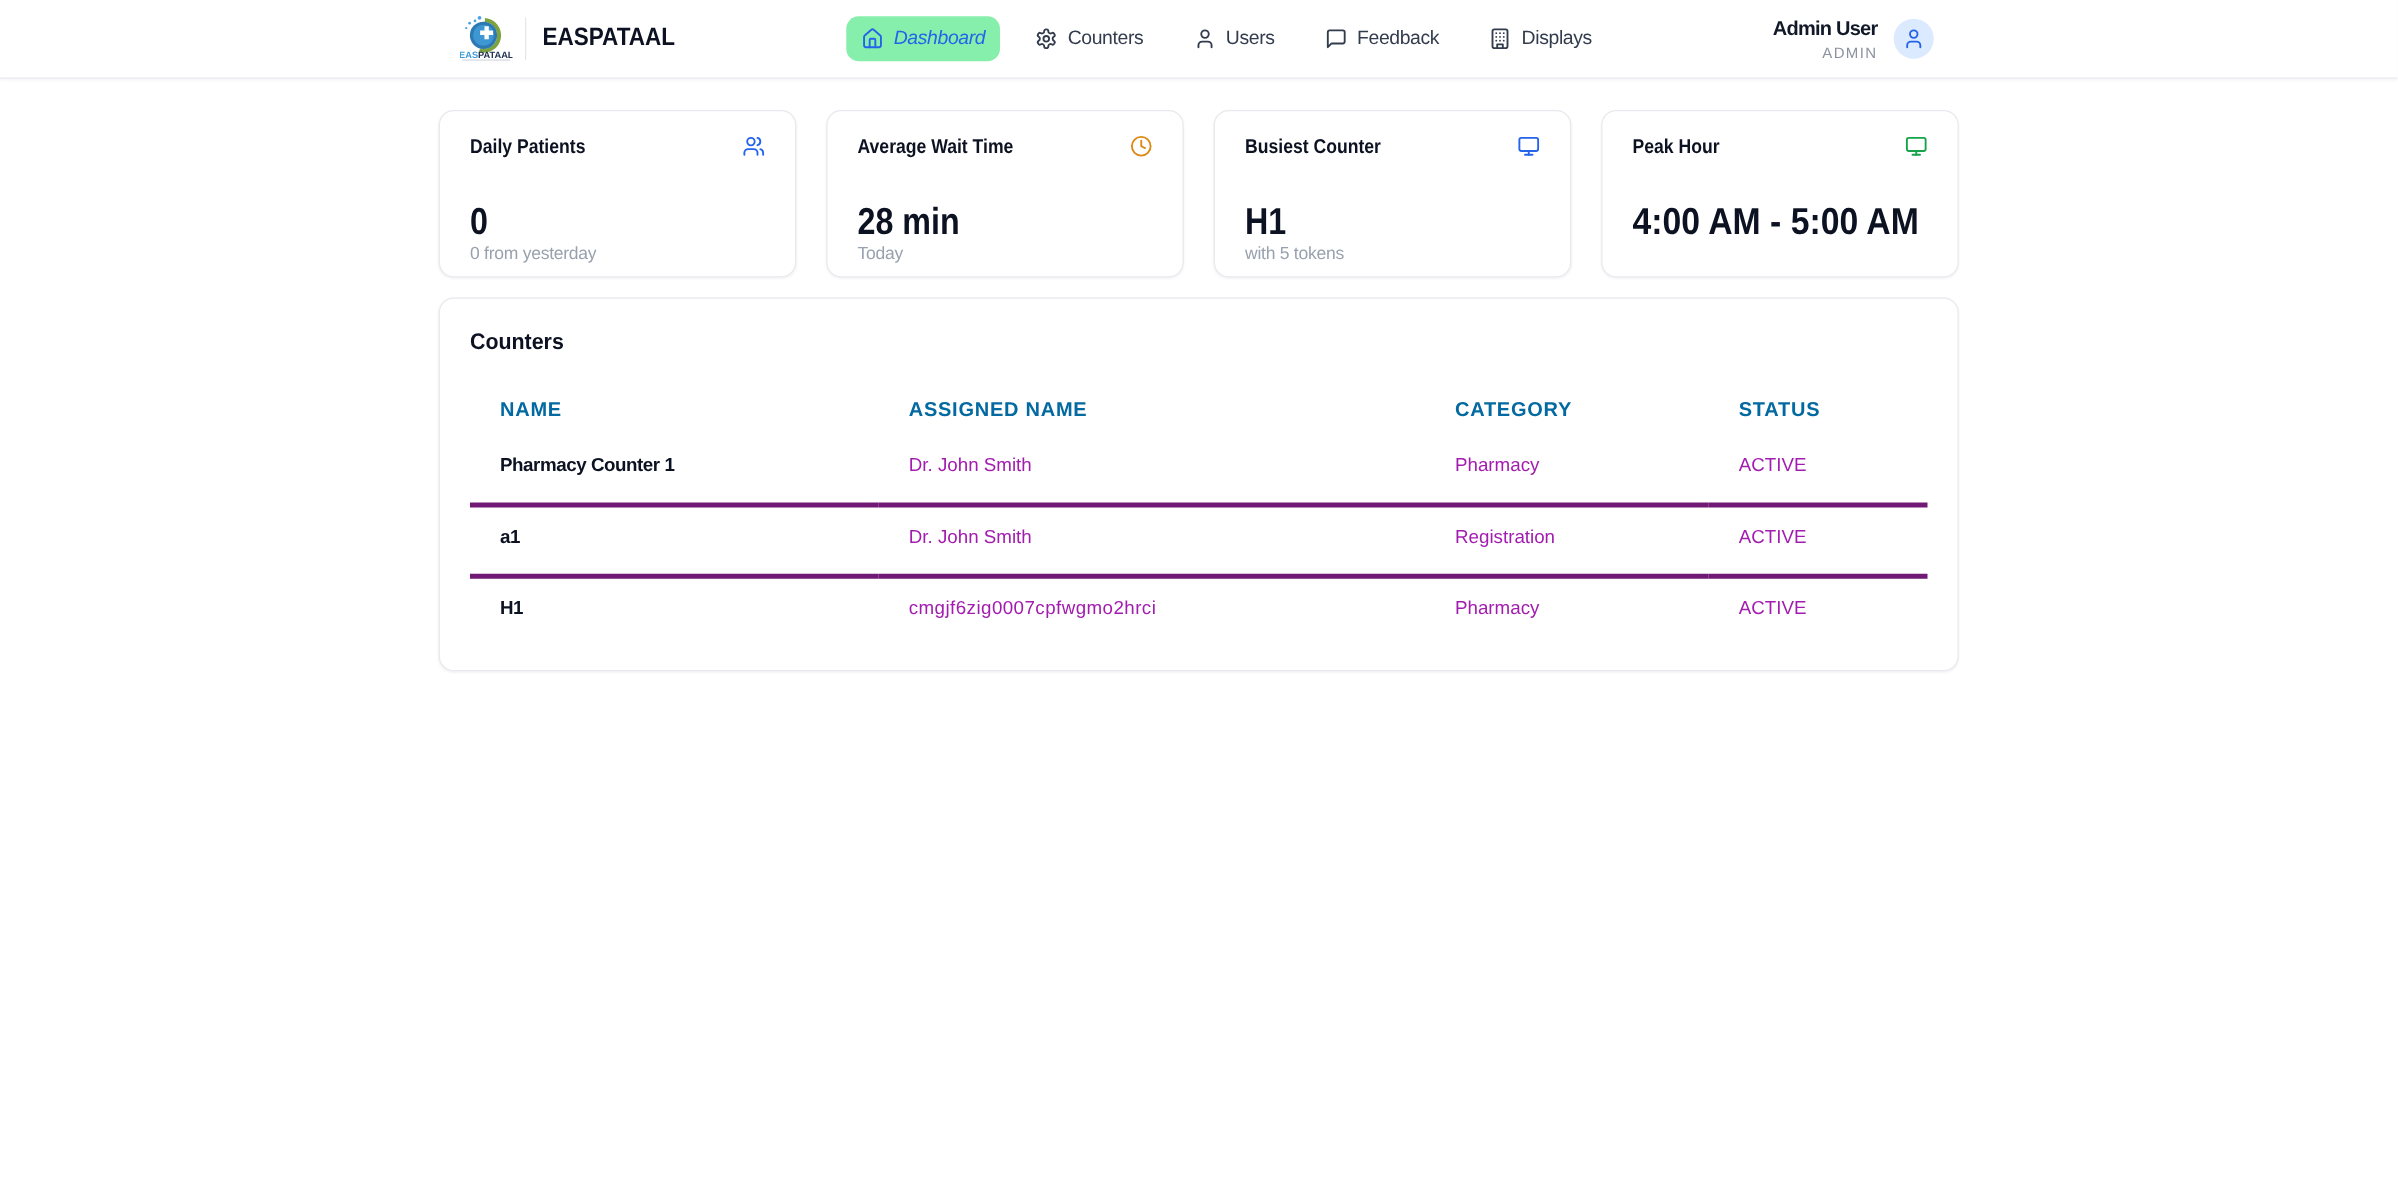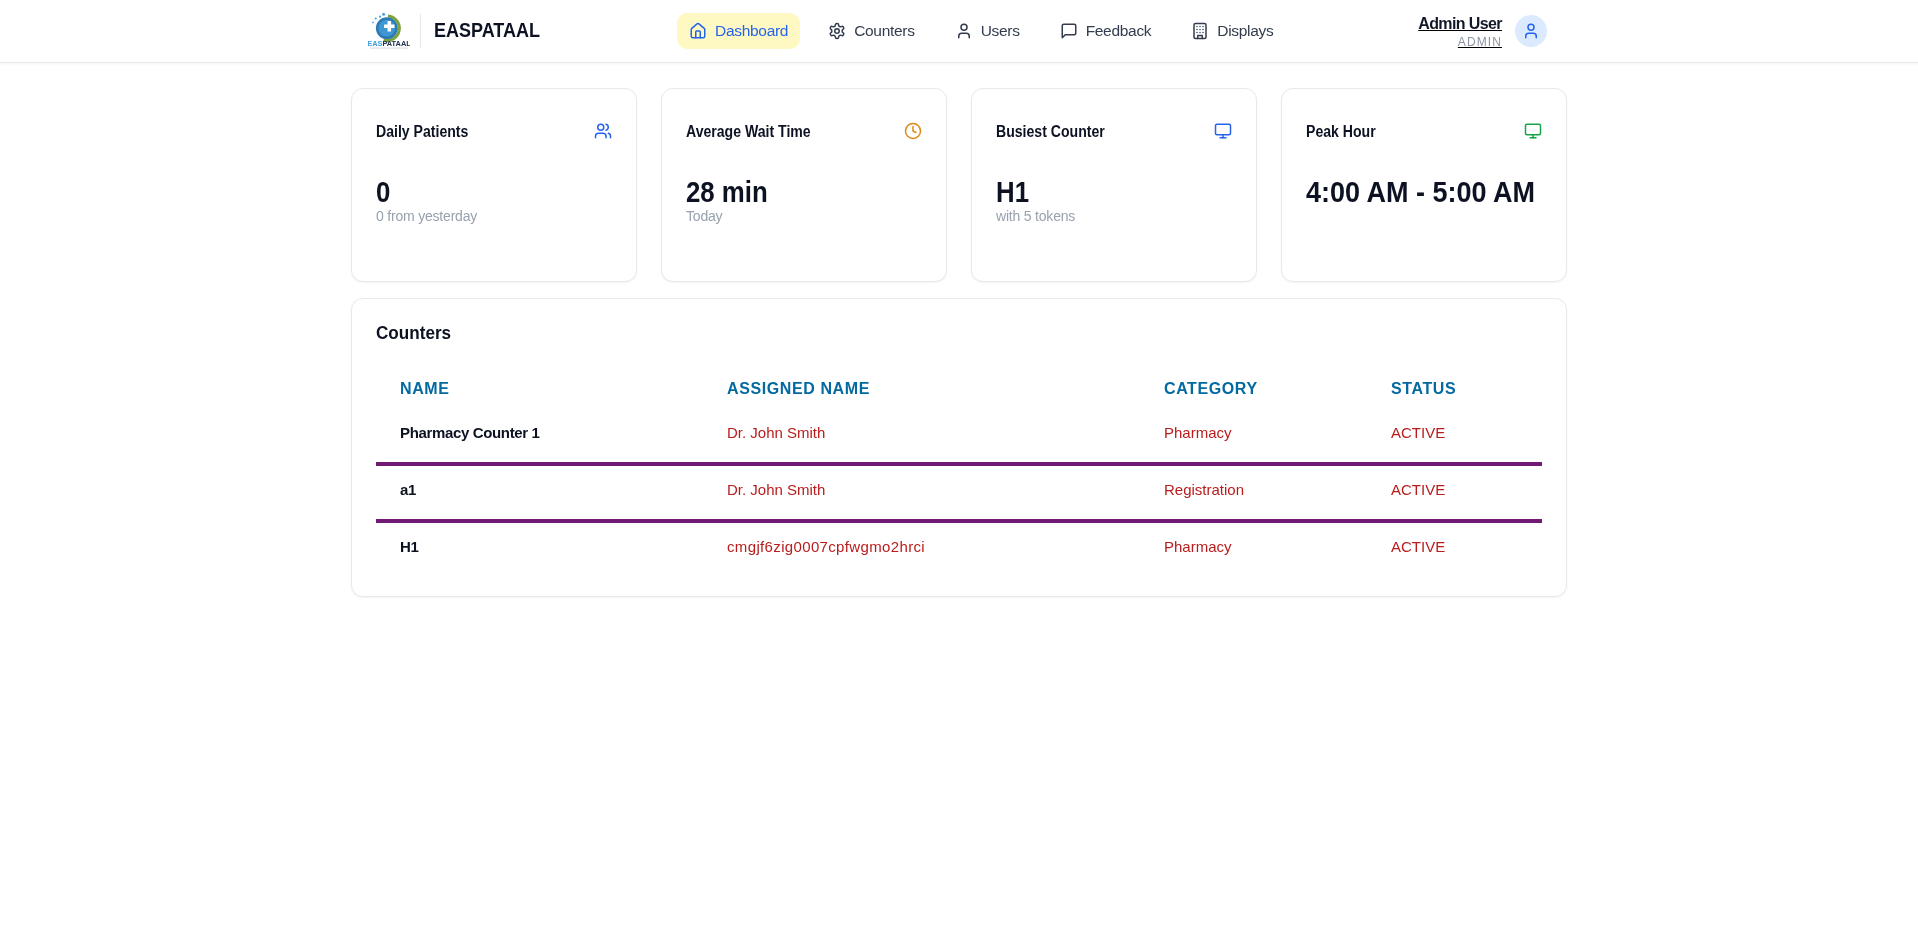--- a/index.html
+++ b/index.html
@@ -4,43 +4,43 @@
 <style>
 * { margin:0; padding:0; box-sizing:border-box; }
 html,body { width:1918px; height:949px; background:#ffffff; font-family:"Liberation Sans", sans-serif; }
 
 .header { position:relative; height:63px; background:#fff; border-bottom:1px solid #e7e9ee; box-shadow:0 1px 3px rgba(0,0,0,0.05); }
 .logo-wrap { position:absolute; left:368px; top:10px; width:42px; height:42px; }
 .vline { position:absolute; left:420px; top:14px; height:34px; width:1px; background:#e5e7eb; }
 .brand { position:absolute; left:434px; top:19px; font-size:20px; font-weight:bold; color:#0c1222; letter-spacing:0; transform:scaleX(0.9); transform-origin:0 50%; }
 .nav { position:absolute; left:677px; top:13px; display:flex; gap:16px; }
 .nav a { display:flex; align-items:center; gap:8px; height:36px; padding:0 12px; border-radius:10px; font-size:15.5px; letter-spacing:-0.3px; color:#323c4d; text-decoration:none; }
-.nav a.active { background:#fef9c3; color:#2563eb; }
+.nav a.active { background:#86efac; color:#2563eb;font-style:italic; }
 .nav svg { flex:0 0 auto; }
-.profile { position:absolute; right:371px; top:0; height:62px; display:flex; align-items:center; gap:13px;text-decoration:underline; }
+.profile { position:absolute; right:371px; top:0; height:62px; display:flex; align-items:center; gap:13px; }
 .ptext { text-align:right; margin-top:2px; }
 .pname { font-size:16px; font-weight:bold; color:#111827; letter-spacing:-0.6px; line-height:17px; }
 .prole { font-size:12px; color:#8b93a1; letter-spacing:1.1px; margin-top:3px; }
 .avatar { width:32px; height:32px; border-radius:50%; background:#dbeafe; display:flex; align-items:center; justify-content:center; }
 
 .main { width:1216px; margin:0 auto; padding-top:25px; }
 .cards { display:grid; grid-template-columns:repeat(4,minmax(0,1fr)); gap:24px; }
 .card { background:#fff; border:1px solid #e7e9ee; border-radius:12px; box-shadow:0 1px 2px rgba(16,24,40,0.05); }
-.stat { height:194px; padding:31px 24px 23px 24px; }
+.stat { height:134px; padding:17px 24px 23px 24px; }
 .stat-head { display:flex; align-items:flex-start; justify-content:space-between; }
 .stat-title { font-size:16px; font-weight:600; color:#0c1222; line-height:24px; transform:scaleX(0.88); transform-origin:0 50%; white-space:nowrap; }
 .stat-value { font-size:30px; font-weight:bold; color:#0c1222; line-height:36px; margin-top:30px; white-space:nowrap; transform:scaleX(0.86); transform-origin:0 50%; }
 .wide .stat-value { transform:scaleX(0.9); }
 .stat-sub { font-size:14px; color:#98a1ae; line-height:20px; margin-top:-4px; letter-spacing:-0.2px; }
 
 .tcard { margin-top:16px; padding:20px 24px 20px; }
 .tcard h2 { font-size:18px; font-weight:bold; color:#0c1222; line-height:28px; transform:scaleX(0.95); transform-origin:0 50%; }
 table { width:100%; border-collapse:collapse; margin-top:22px; }
 th { text-align:left; font-size:16px; font-weight:600; color:#0369a1; letter-spacing:0.6px; padding:11px 24px; line-height:18px; }
-td { font-size:15px; color:#b91c1c; padding:13px 24px 19px; line-height:21px; }
+td { font-size:15px; color:#a21caf; padding:13px 24px 19px; line-height:21px; }
 tr.rb td { border-bottom:4px solid #701a75; }
 td.name { font-weight:600; color:#0c1222; letter-spacing:-0.35px; }
 </style>
 </head>
 <body>
 <div class="header">
   <div class="logo-wrap">
     <svg width="42" height="42" viewBox="0 0 42 42">
       <path d="M19.9 6 A12.3 12.3 0 1 1 15.6 30.1" fill="none" stroke="#7da33f" stroke-width="3.2"></path>
       <circle cx="18.8" cy="18.2" r="10.9" fill="#2d79b2"></circle>

